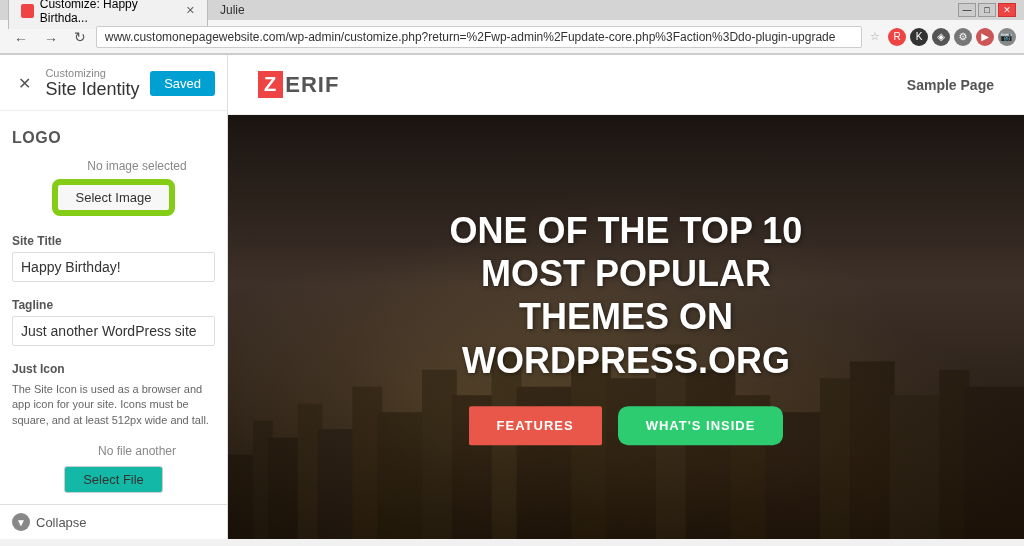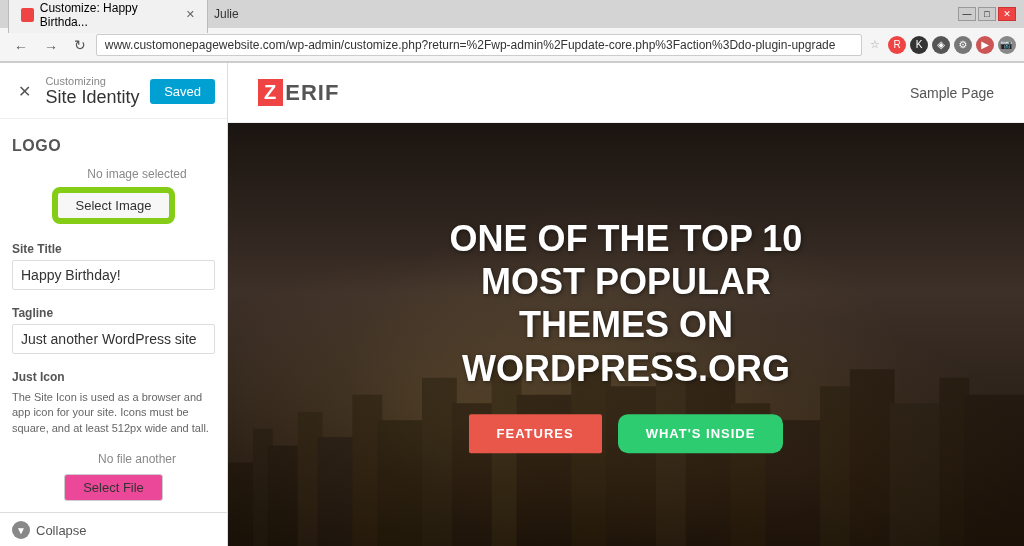--- a/index.html
+++ b/index.html
@@ -8,22 +8,22 @@
     
     .browser-chrome {
       background: #e8e8e8;
       border-bottom: 1px solid #ccc;
     }
     .title-bar {
       display: flex;
       align-items: center;
       background: #d4d4d4;
       padding: 4px 8px;
-      height: 28px;
-      gap: 6px;
+      height: 20px;
+      gap: 12px;
     }
     .tab {
       background: #f1f1f1;
       border: 1px solid #bbb;
       border-bottom: none;
       padding: 4px 12px;
       border-radius: 4px 4px 0 0;
       font-size: 12px;
       display: flex;
       align-items: center;
@@ -205,21 +205,21 @@
     }
     .site-icon-desc {
       font-size: 11px;
       color: #666;
       padding: 2px 12px 8px;
       line-height: 1.4;
     }
     .select-file-btn {
       display: block;
       margin: 2px auto 10px;
-      background: #ec4899;
+      background: #14b8a6;
       border: 1px solid #ccc;
       padding: 5px 18px;
       font-size: 13px;
       cursor: pointer;
       border-radius: 3px;
       color: #333;
     }
     .sidebar-footer {
       border-top: 1px solid #ddd;
       padding: 8px 12px;
@@ -278,20 +278,21 @@
       background: #e44;
       color: white;
       padding: 2px 6px;
       margin-right: 2px;
       font-weight: bold;
       font-size: 20px;
     }
     .sample-page-link {
       color: #555;
       font-size: 14px;
+      font-weight: bold;
     }
     .hero-section {
       position: relative;
       height: calc(100% - 60px);
       overflow: hidden;
     }
     .hero-content {
       position: absolute;
       top: 50%;
       left: 50%;

